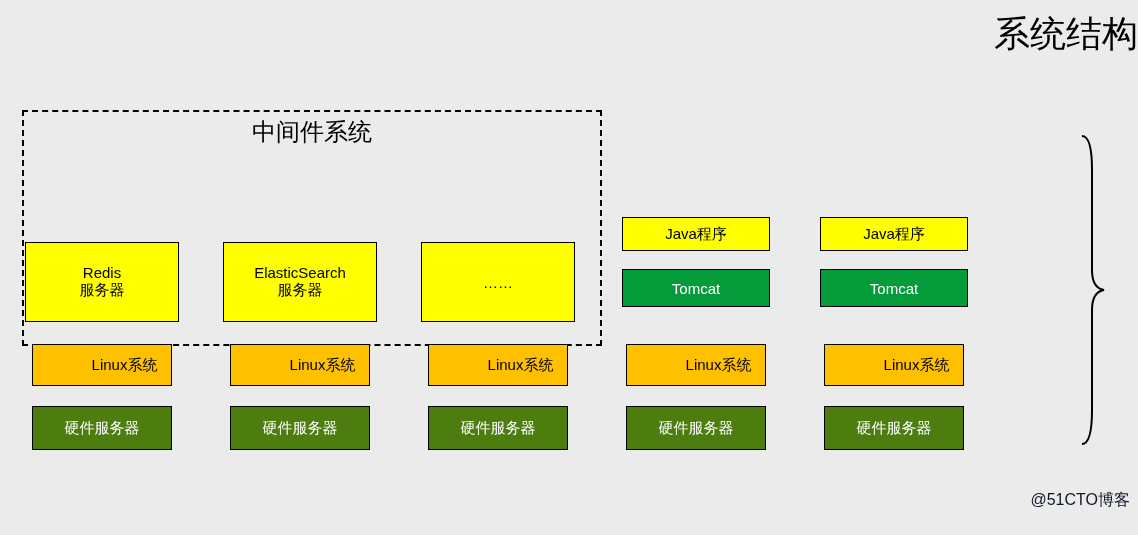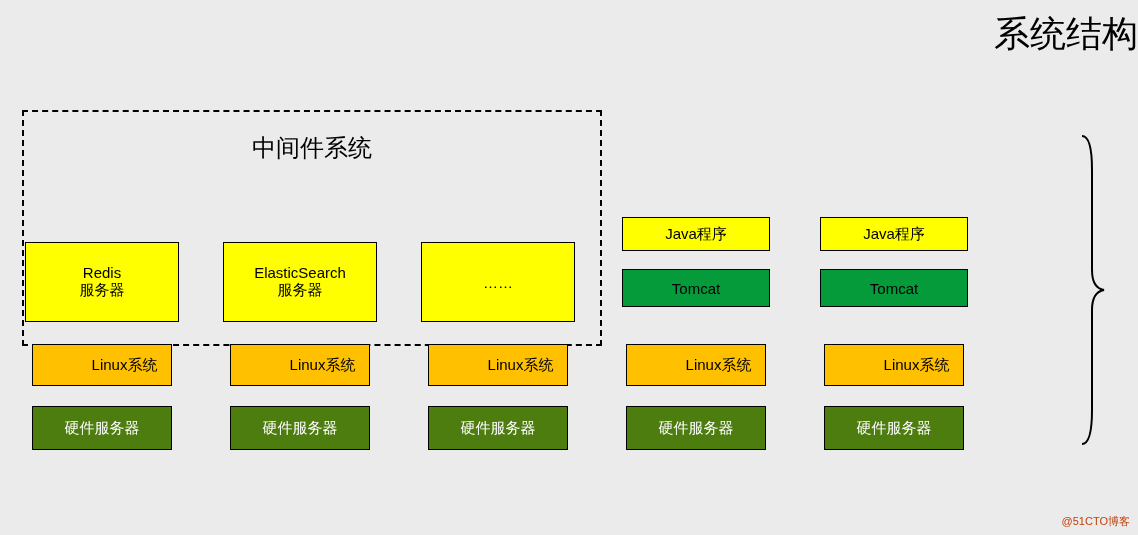--- a/index.html
+++ b/index.html
@@ -38,21 +38,21 @@
       position: absolute;
       top: 0;
       left: 0;
       width: 580px;
       height: 236px;
       border: 2px dashed #000;
       pointer-events: none;
     }
     .middleware-title {
       position: absolute;
-      top: 22px;
+      top: 6px;
       left: 0;
       width: 580px;
       text-align: center;
       font-size: 24px;
       color: #000;
     }
     .spacer-top { height: 132px; }
     .spacer-linux { height: 22px; }
     .spacer-hw { height: 20px; }
     .spacer-apps { height: 107px; }
@@ -62,43 +62,43 @@
       align-items: center;
       justify-content: center;
       text-align: center;
       font-size: 15px;
       width: 150px;
     }
     .box-yellow-big { background: #ffff00; height: 80px; width: 154px; }
     .box-orange { background: #ffc000; height: 42px; width: 140px; padding-left: 45px; }
     .box-blue { background: #4d7c0f; color: #fff; height: 44px; width: 140px; }
     .box-yellow-sm { background: #ffff00; height: 34px; width: 148px; margin-bottom: 18px; }
-    .box-green { background: #059b3b; color:#000000; height: 38px; width: 148px; }
+    .box-green { background: #059b3b; color:#ffffff; height: 38px; width: 148px; }
     .brace-group {
       position: absolute;
       right: 32px;
       top: 130px;
       height: 320px;
       display: flex;
       align-items: center;
     }
     .brace-svg { height: 320px; width: 30px; }
     .brace-text {
       font-size: 22px;
       line-height: 1.35;
       color: #000;
       width: 70px;
       margin-left: 6px;
     }
     .watermark {
       position: absolute;
       right: 8px;
-      bottom: 6px;
-      font-size: 11px;
-      color: #c2410c;
+      bottom: 24px;
+      font-size: 16px;
+      color: #0f172a;
     }
   </style>
 </head>
 <body>
 
 <div class="title">系统结构</div>
 
 <div class="diagram-area">
   <div class="middleware-frame"></div>
   <div class="middleware-title">中间件系统</div>

